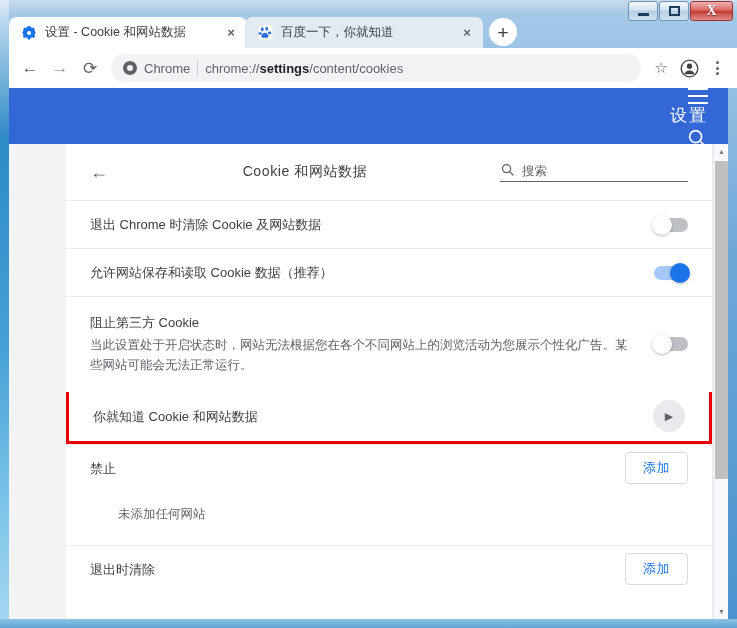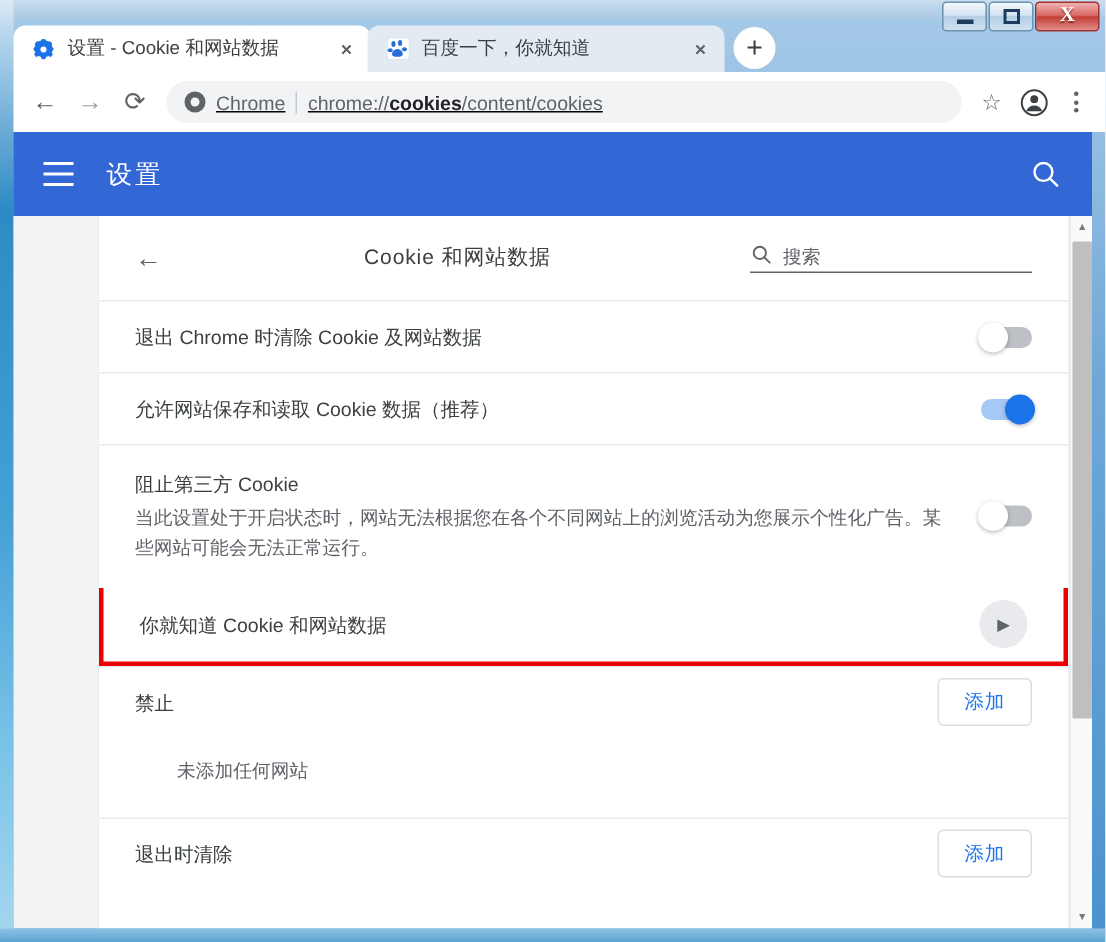--- a/index.html
+++ b/index.html
@@ -97,21 +97,21 @@
     position:absolute; left:9px; top:48px; width:728px; height:40px;
     background:#ffffff; display:flex; align-items:center; padding:0 6px;
   }
   .nav-btn {
     width:30px; height:30px; display:flex; align-items:center; justify-content:center;
     color:#5f6368; font-size:17px; flex:none;
   }
   .nav-btn.dim { color:#9aa0a6; }
   #omnibox {
     flex:1; height:28px; margin:0 6px; border-radius:14px; background:#f1f3f4;
-    display:flex; align-items:center; padding:0 12px; gap:7px; min-width:0;text-decoration:underline;
+    display:flex; align-items:center; padding:0 12px; gap:7px; min-width:0;
   }
   .chrome-badge {
     width:14px; height:14px; border-radius:50%; flex:none;
     background:#5f6368; position:relative;
   }
   .chrome-badge::after {
     content:""; position:absolute; left:4px; top:4px; width:6px; height:6px;
     border-radius:50%; background:#f1f3f4;
   }
   #omni-scheme { font-size:13px; color:#5f6368; flex:none; }
@@ -125,21 +125,21 @@
     width:28px; height:28px; flex:none; display:flex;
     align-items:center; justify-content:center; color:#5f6368; font-size:15px;
   }
   #avatar-icon svg { display:block; }
   .kebab { display:flex; flex-direction:column; gap:2.5px; align-items:center; }
   .kebab i { width:3px; height:3px; border-radius:50%; background:#5f6368; display:block; }
 
   
   #settings-header {
     position:absolute; left:9px; top:88px; width:719px; height:56px;
-    background:#3367d6; display:flex; align-items:center; padding:0 20px;
+    background:#3367d6; display:flex; align-items:flex-end; padding:0 20px;flex-direction:column;
   }
   #hamburger-icon { width:20px; height:16px; display:flex; flex-direction:column;
     justify-content:space-between; flex:none; }
   #hamburger-icon i { display:block; height:2px; background:#ffffff; width:100%; }
   #settings-title {
     margin-left:22px; color:#ffffff; font-size:17px; letter-spacing:2px; flex:1;
   }
   #header-search-icon { width:22px; height:22px; flex:none; color:#fff; }
 
   
@@ -295,21 +295,21 @@
       <span>→</span>
     </div>
     <div class="nav-btn">
       <span>⟳</span>
     </div>
 
     <div id="omnibox">
       <span class="chrome-badge"></span>
       <span id="omni-scheme">Chrome</span>
       <span class="omni-sep"></span>
-      <span id="omni-url"><span>chrome://</span><b>cookies</b><span>/content/cookies</span></span>
+      <span id="omni-url"><span>chrome://</span><b>settings</b><span>/content/cookies</span></span>
     </div>
 
     <div class="tool-icon">
       <span>☆</span>
     </div>
     <div class="tool-icon" id="avatar-icon">
       <svg width="19" height="19" viewBox="0 0 24 24">
         <circle cx="12" cy="12" r="10.5" fill="none" stroke="#3c4043" stroke-width="1.7"></circle>
         <circle cx="12" cy="9" r="3.3" fill="#3c4043"></circle>
         <path d="M5.3 19.2c1-3.2 3.6-4.8 6.7-4.8s5.7 1.6 6.7 4.8" fill="#3c4043"></path>

